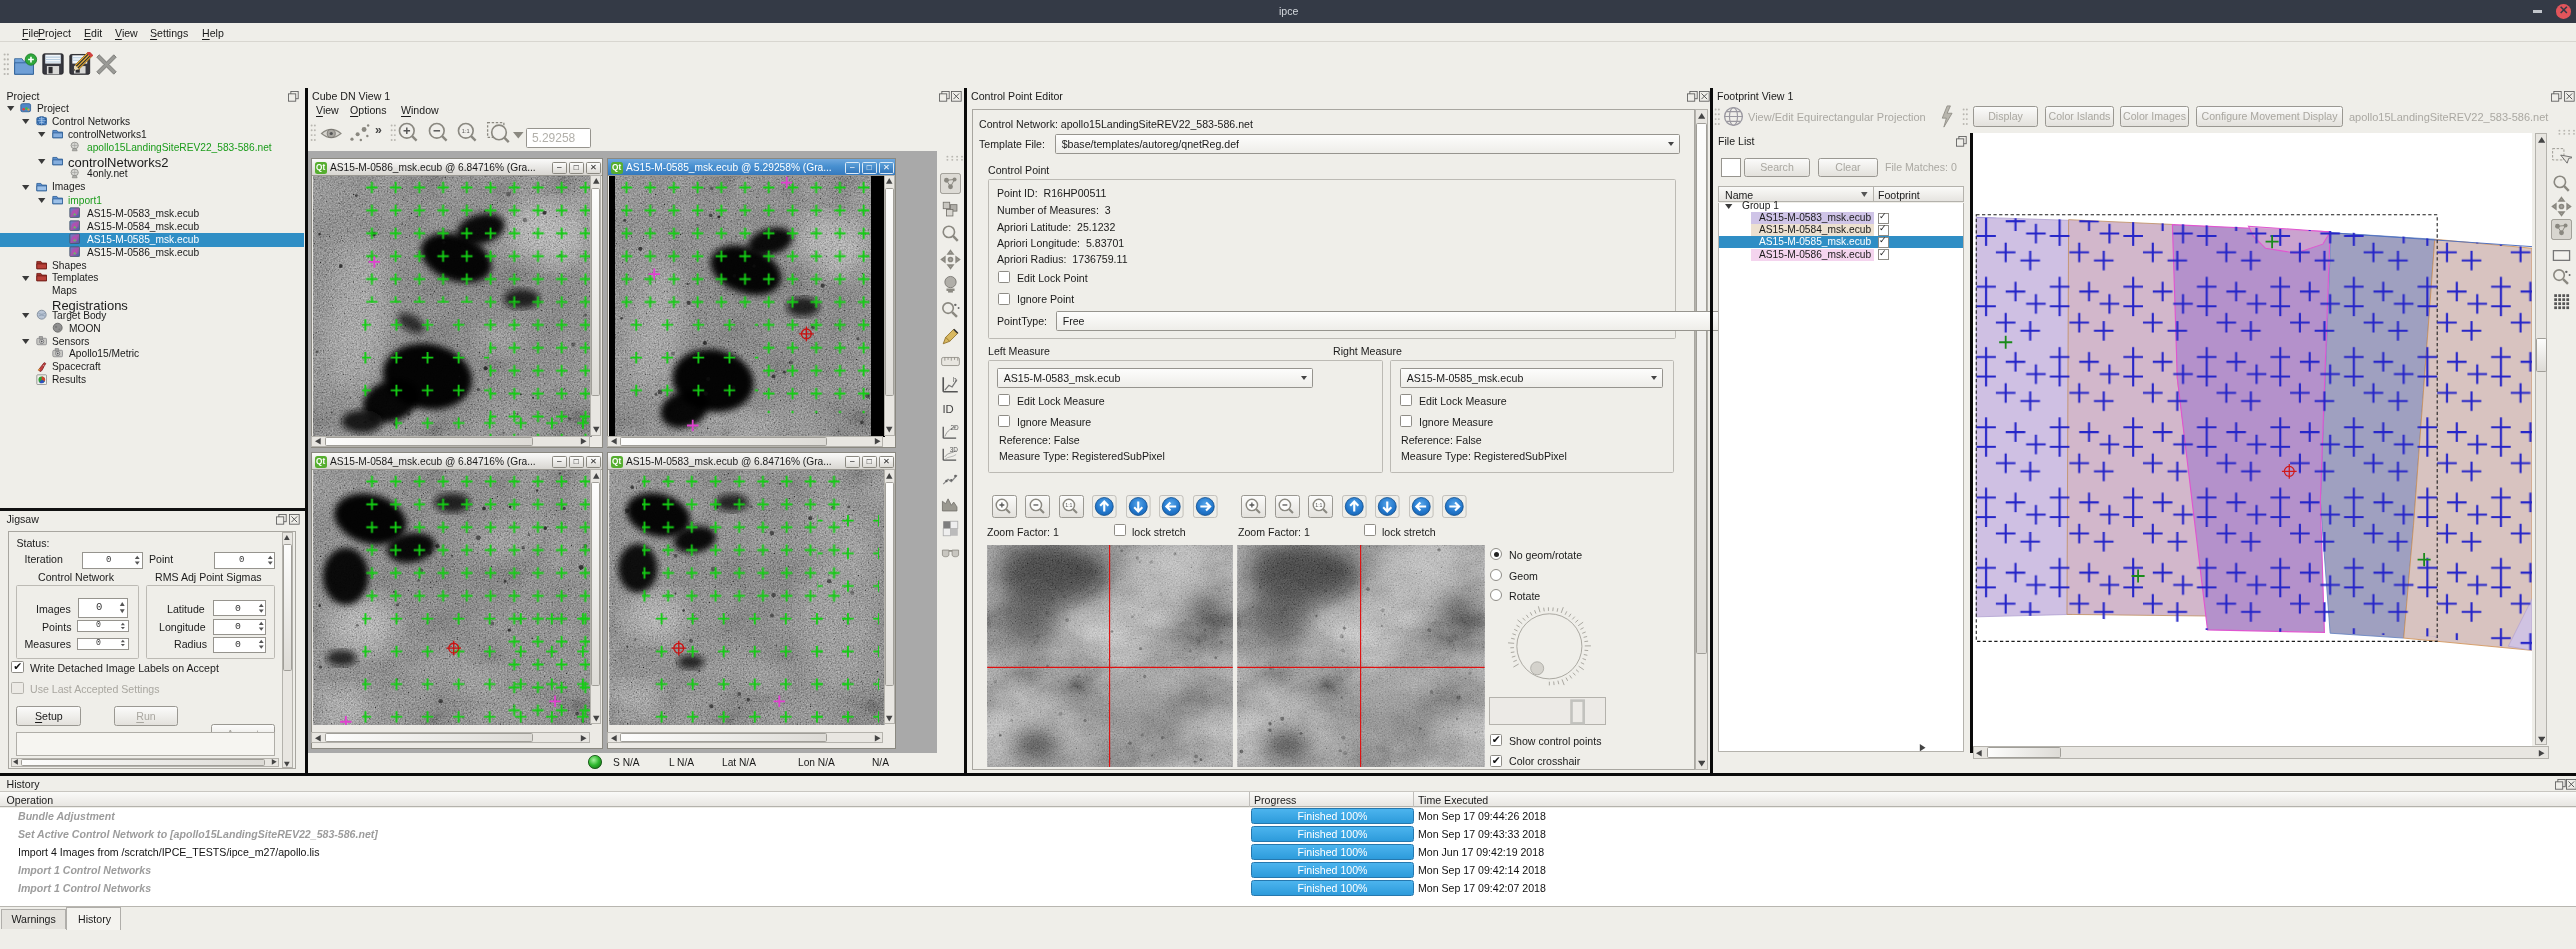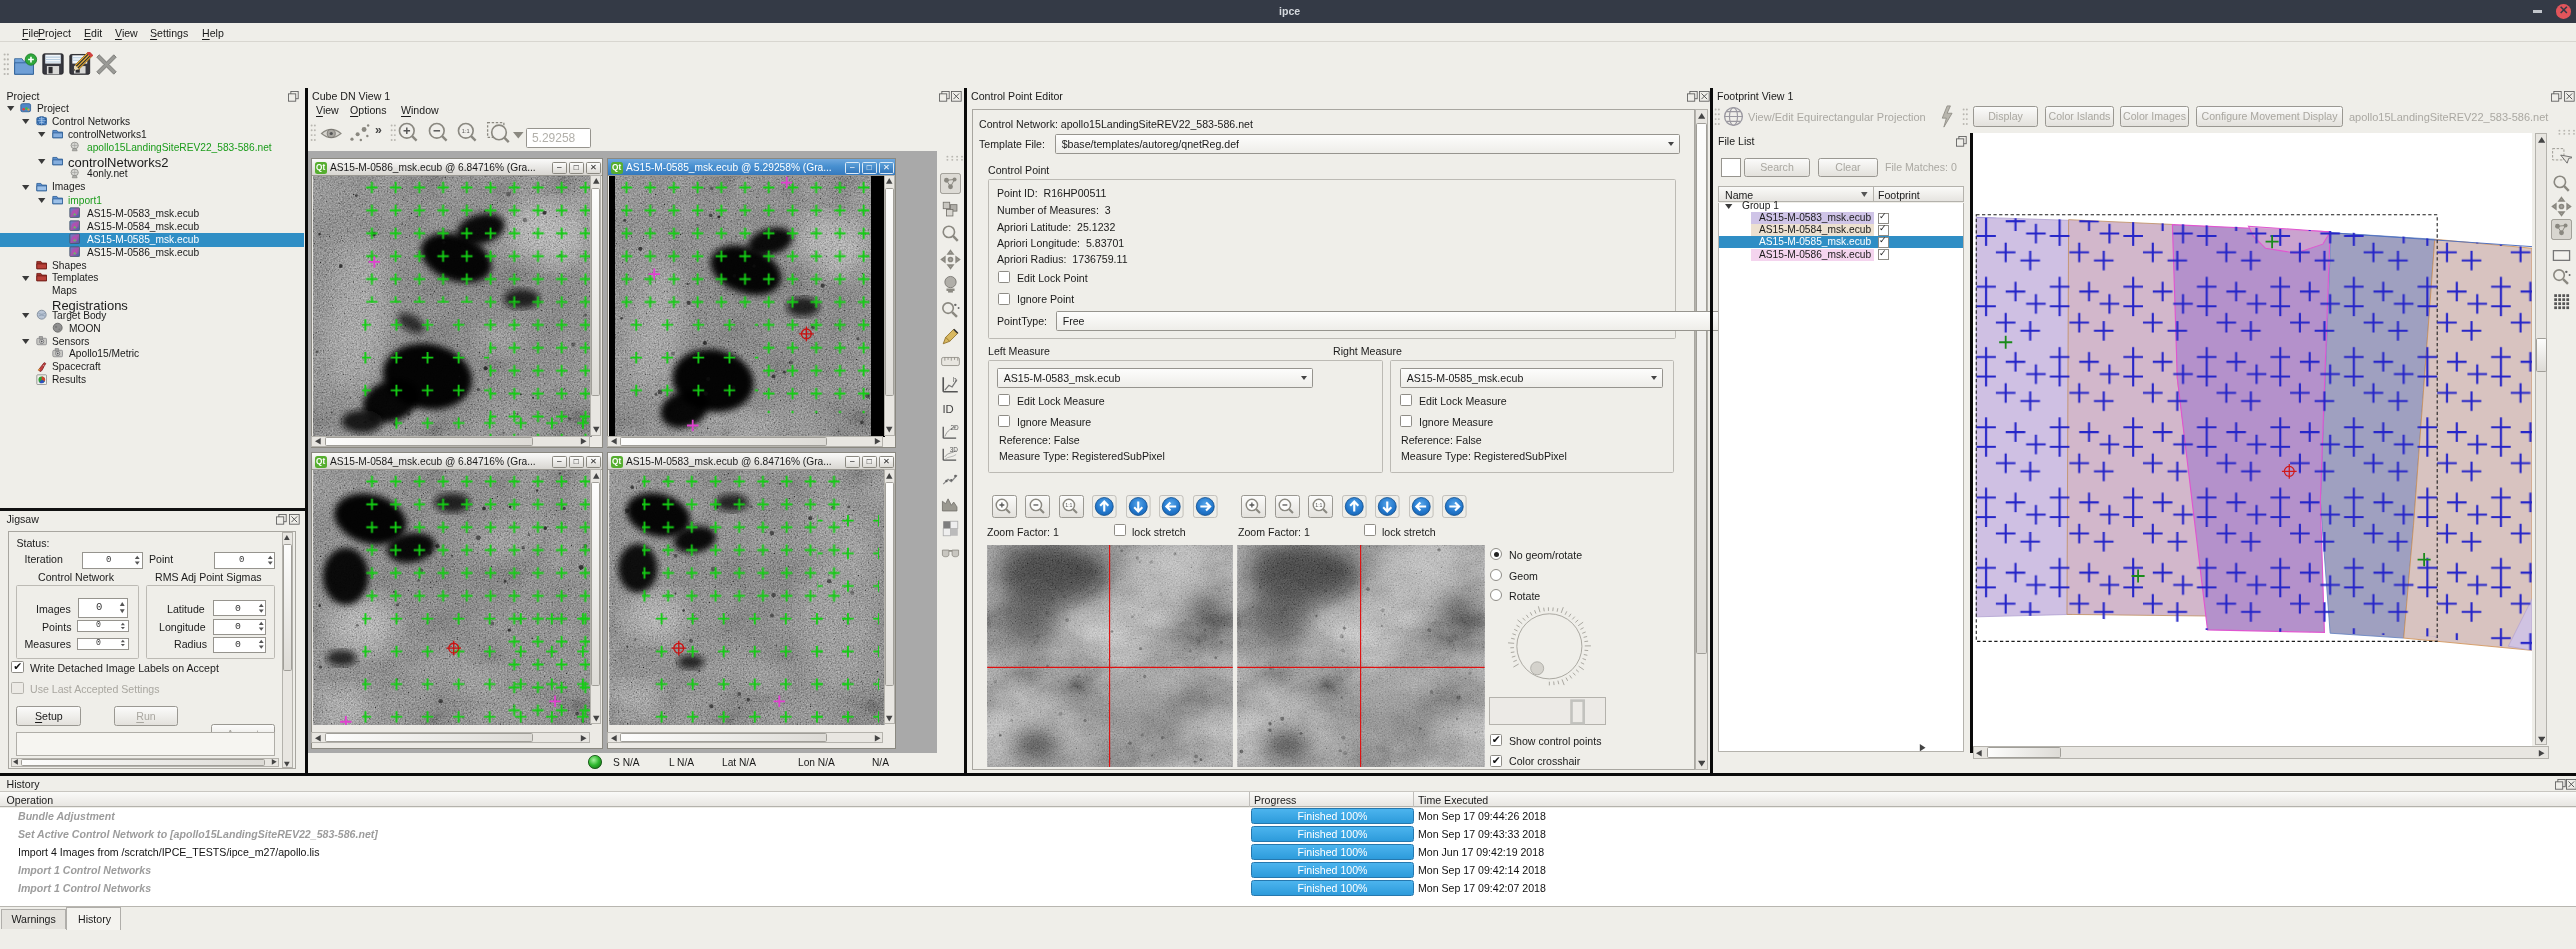--- a/index.html
+++ b/index.html
@@ -81,21 +81,21 @@
 </radialGradient>
 <linearGradient id="imgico" x1="0" y1="0" x2="1" y2="1">
   <stop offset="0" stop-color="#5588cc"></stop>
         <stop offset="0.5" stop-color="#aa55aa"></stop>
         <stop offset="1" stop-color="#3366aa"></stop>
 </linearGradient>
 </defs>
 </svg>
 
 <div class="abs" style="left:0;top:0;width:2576px;height:23px;background:#343a46"></div>
-<div class="abs" style="left:1279px;top:4.9px;font-size:10.6px;font-weight:bold;color:#d4d8dd">ipce</div>
+<div class="abs" style="left:1279px;top:4.9px;font-size:10.6px;font-weight:normal;color:#d4d8dd">ipce</div>
 <div class="abs" style="left:2533px;top:9.8px;width:9px;height:3.3px;background:#c2c6cc"></div>
 <div class="abs" style="left:2556px;top:4.1px;width:14.7px;height:14.7px;border-radius:50%;background:#e2555b"></div>
 <div class="abs" style="left:2559px;top:3.3px;font-size:11.4px;font-weight:bold;color:#343a46">✕</div>
 
 <div class="abs t13" style="left:22px;top:27px"><span class="u">F</span>ile</div>
 <div class="abs t13" style="left:38px;top:27px"><span class="u">P</span>roject</div>
 <div class="abs t13" style="left:84px;top:27px"><span class="u">E</span>dit</div>
 <div class="abs t13" style="left:115px;top:27px"><span class="u">V</span>iew</div>
 <div class="abs t13" style="left:150px;top:27px"><span class="u">S</span>ettings</div>
 <div class="abs t13" style="left:202px;top:27px"><span class="u">H</span>elp</div>

